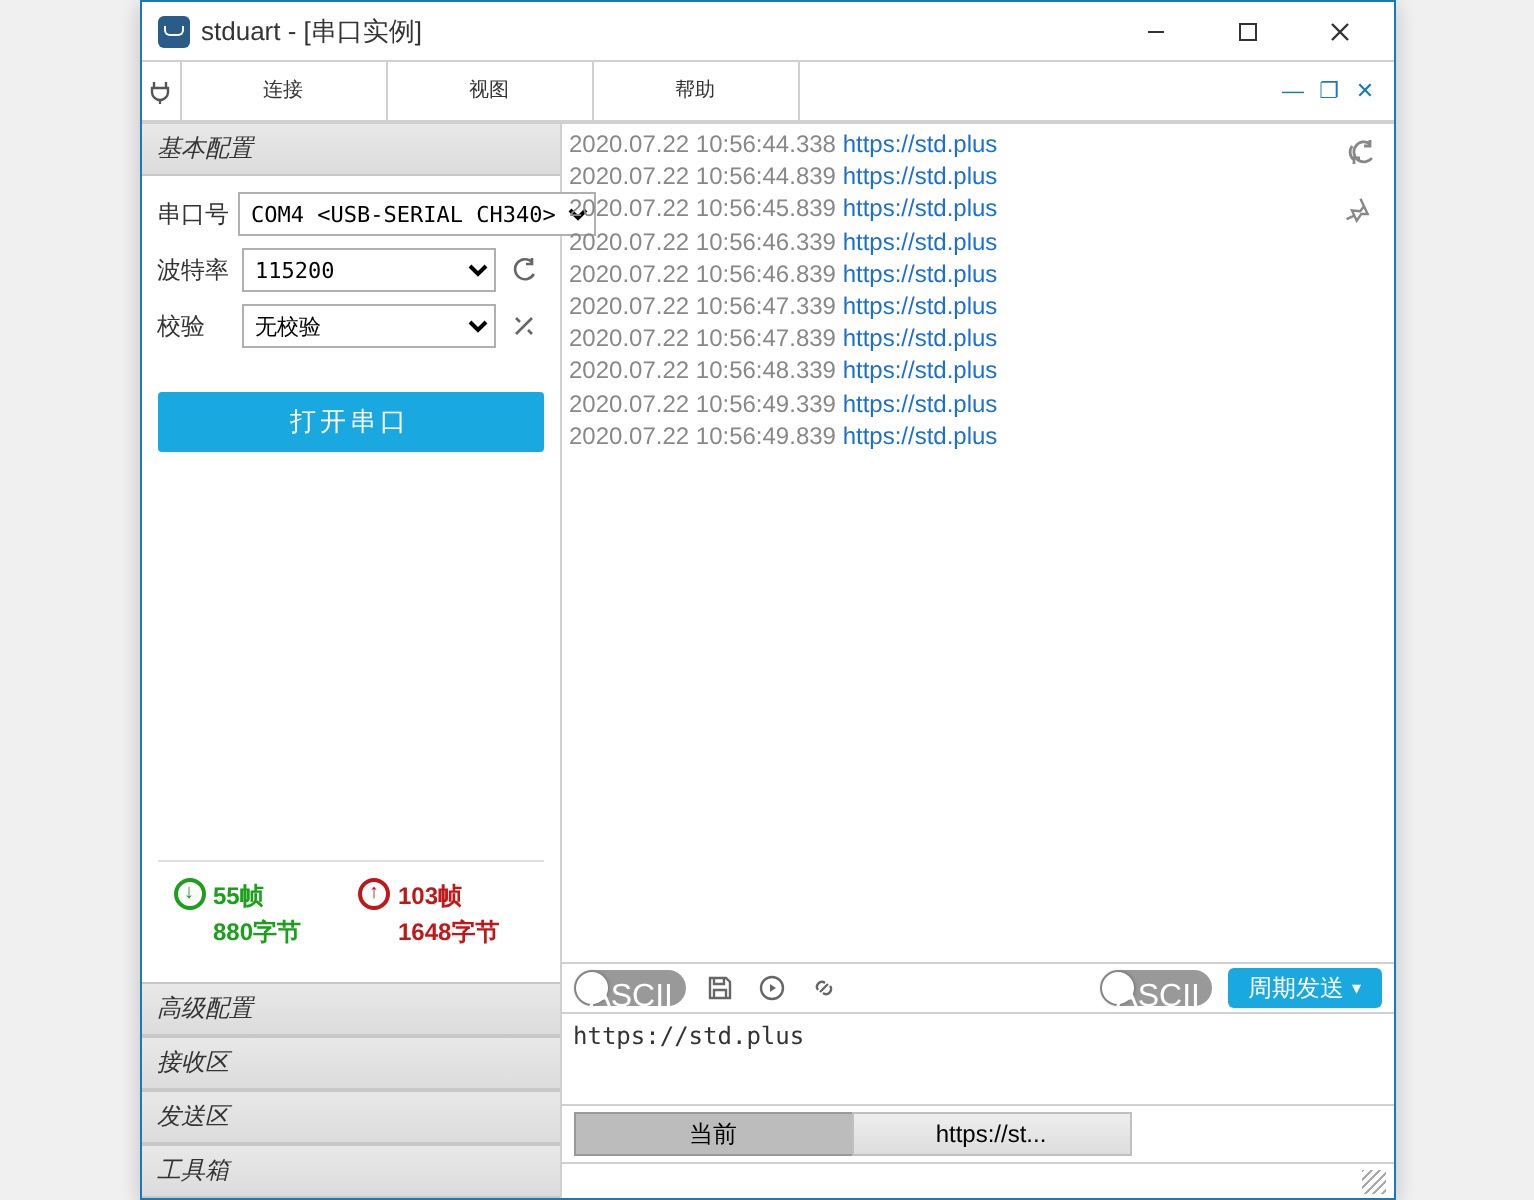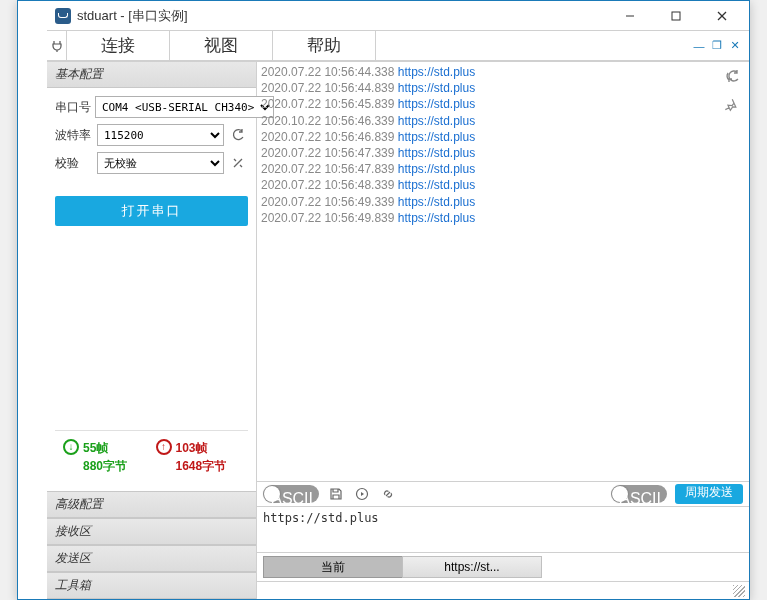--- a/index.html
+++ b/index.html
@@ -1,26 +1,26 @@
 <!DOCTYPE html>
 <html><head>
 <meta charset="utf-8">
 <style>
 * { box-sizing: border-box; margin: 0; padding: 0; font-family: "Microsoft YaHei", "Segoe UI", sans-serif; font-size: 12px; }
 body { background: #f0f0f0; display: flex; align-items: center; justify-content: center; height: 100vh; }
-.window { width: 733px; height: 600px; background: #fff; border: 1px solid #1a7ab8; display: flex; flex-direction: column; box-shadow: 0 2px 10px rgba(0,0,0,0.2); padding-left: 29px; }
+.window { width: 628px; height: 600px; background: #fff; border: 1px solid #1a7ab8; display: flex; flex-direction: column; box-shadow: 0 2px 10px rgba(0,0,0,0.2); }
 .titlebar { height: 30px; background: #fff; display: flex; align-items: center; border-bottom: 1px solid #d0d0d0; padding: 0 4px; }
 .titlebar .appicon { width: 16px; height: 16px; background: #2a5c8a; border-radius: 3px; margin: 0 6px 0 4px; display:flex;align-items:center;justify-content:center;}
 .titlebar .appicon::after{content:"";width:8px;height:4px;border:1.5px solid #fff;border-top:none;border-radius:0 0 3px 3px;}
 .titlebar .title { flex:1; color:#333; font-size:13px; }
 .titlebar .winbtns { display:flex; }
 .titlebar .winbtn { width: 46px; height: 30px; display:flex; align-items:center; justify-content:center; color:#333; font-size:14px;}
 .menubar-row { display:flex; align-items:stretch; border-bottom:1px solid #d0d0d0; height:30px;}
 .plug-icon { width:20px; display:flex;align-items:center;justify-content:center;color:#555;border-right:1px solid #d0d0d0;}
-.menu-item { width: 103px; text-align:center; line-height:29px; border-right:1px solid #d0d0d0; color:#333; font-size:17px;}
+.menu-item { width: 103px; text-align:center; line-height:29px; border-right:1px solid #d0d0d0; color:#333; font-size:10px;}
 .inner-winbtns{margin-left:auto;display:flex;align-items:center;gap:2px;padding-right:6px;}
 .inner-winbtns span{width:16px;height:16px;display:inline-flex;align-items:center;justify-content:center;color:#1a7ab8;font-size:11px;}
 .main { flex:1; display:flex; min-height:0; border-top:1px solid #d0d0d0;}
 .sidebar { width: 210px; display:flex; flex-direction:column; background:#fff; border-right:1px solid #d0d0d0;}
 .accordion-hdr { background: linear-gradient(#e8e8e8,#dcdcdc); border-top:1px solid #c8c8c8; border-bottom:1px solid #c8c8c8; padding:4px 8px; font-size:12px; color:#333;font-style:italic;}
 .accordion-hdr.first{border-top:none;}
 .config-body { padding:8px; display:flex; flex-direction:column; gap:6px; flex:1;}
 .cfg-row { display:flex; align-items:center; gap:4px;}
 .cfg-row label { width:38px; color:#333; white-space:nowrap;}
 .cfg-row select { flex:1; height:22px; border:1px solid #b0b0b0; background:#fff; font-family:monospace; font-size:11px; padding:0 2px;}
@@ -41,21 +41,21 @@
 .log-line .ts { color:#888;}
 .log-line .link { color:#1a6fd1;}
 .right-tools { position:absolute; right:6px; top:4px; display:flex; flex-direction:column; gap:10px; color:#888;}
 .right-tools span{width:20px;height:20px;display:flex;align-items:center;justify-content:center;}
 .midbar { height:26px; background:#fff; border-top:1px solid #d0d0d0; border-bottom:1px solid #d0d0d0; display:flex; align-items:center; padding:0 6px; gap:8px;}
 .toggle-pill { width:56px; height:18px; border-radius:9px; background:#999; position:relative; display:flex; align-items:center;}
 .toggle-pill .knob{width:16px;height:16px;border-radius:50%;background:#fff;position:absolute;left:1px;box-shadow:0 0 2px rgba(0,0,0,.4);}
 .toggle-pill .lbl{color:#fff;font-size:16px;position:absolute;right:6px;margin-top:10px;}
 .mid-ico{width:18px;height:18px;display:flex;align-items:center;justify-content:center;color:#666;}
 .midbar .grow{flex:1;}
-.period-btn{height:20px;background:#19a8e0;color:#fff;border:none;border-radius:3px;padding:0 10px;font-size:12px;display:flex;align-items:center;gap:4px;flex-direction:column;}
+.period-btn{height:20px;background:#19a8e0;color:#fff;border:none;border-radius:3px;padding:0 10px;font-size:12px;display:flex;align-items:center;gap:4px;}
 .period-btn .chev{font-size:9px;}
 .send-area{height:46px;border-bottom:1px solid #d0d0d0;padding:4px 6px;font-family:Consolas,monospace;font-size:12px;color:#333;}
 .tabsbar { height:28px; display:flex; align-items:center; padding:0 6px; gap:0;}
 .tabsbar .tab{width:140px;height:22px;display:flex;align-items:center;justify-content:center;background:linear-gradient(#eee,#ddd);border:1px solid #c0c0c0;font-size:12px;}
 .tabsbar .tab.active{background:#bcbcbc;border-color:#999;font-weight:normal;}
 .tabsbar .tab + .tab{margin-left:-1px;}
 .statusbar{height:18px;border-top:1px solid #d0d0d0;display:flex;justify-content:flex-end;align-items:center;padding:0 4px;color:#888;}
 .resize-grip{width:12px;height:12px;background:repeating-linear-gradient(135deg,#aaa 0 1px,transparent 1px 3px);}
 svg{display:block;}
 </style>
@@ -165,21 +165,21 @@
             </span>
           <span>
               <svg width="16" height="16" viewBox="0 0 16 16">
                 <path d="M5 2l6 6-3 1-1 4-2-2-3 3 3-3-2-2 4-1 1-3z" transform="rotate(20 8 8)" fill="none" stroke="#888" stroke-width="1.2"></path>
               </svg>
             </span>
         </div>
       <div class="log-line"><span class="ts">2020.07.22 10:56:44.338</span>   <span class="link">https://std.plus</span></div>
           <div class="log-line"><span class="ts">2020.07.22 10:56:44.839</span>   <span class="link">https://std.plus</span></div>
           <div class="log-line"><span class="ts">2020.07.22 10:56:45.839</span>   <span class="link">https://std.plus</span></div>
-          <div class="log-line"><span class="ts">2020.10.22 10:56:46.339</span>   <span class="link">https://std.plus</span></div>
+          <div class="log-line"><span class="ts">2020.07.22 10:56:46.339</span>   <span class="link">https://std.plus</span></div>
           <div class="log-line"><span class="ts">2020.07.22 10:56:46.839</span>   <span class="link">https://std.plus</span></div>
           <div class="log-line"><span class="ts">2020.07.22 10:56:47.339</span>   <span class="link">https://std.plus</span></div>
           <div class="log-line"><span class="ts">2020.07.22 10:56:47.839</span>   <span class="link">https://std.plus</span></div>
           <div class="log-line"><span class="ts">2020.07.22 10:56:48.339</span>   <span class="link">https://std.plus</span></div>
           <div class="log-line"><span class="ts">2020.07.22 10:56:49.339</span>   <span class="link">https://std.plus</span></div>
           <div class="log-line"><span class="ts">2020.07.22 10:56:49.839</span>   <span class="link">https://std.plus</span></div>
         </div>
 
       <div class="midbar">
         <div class="toggle-pill">

